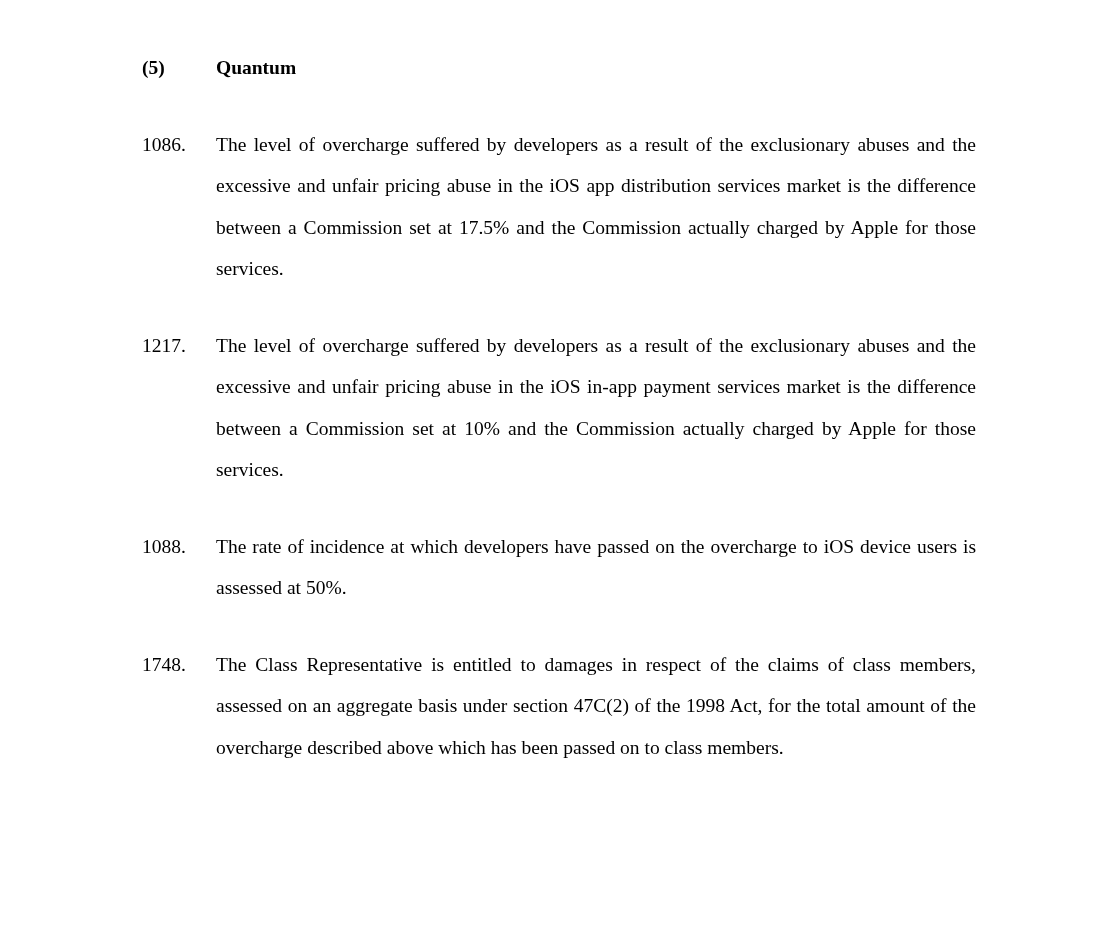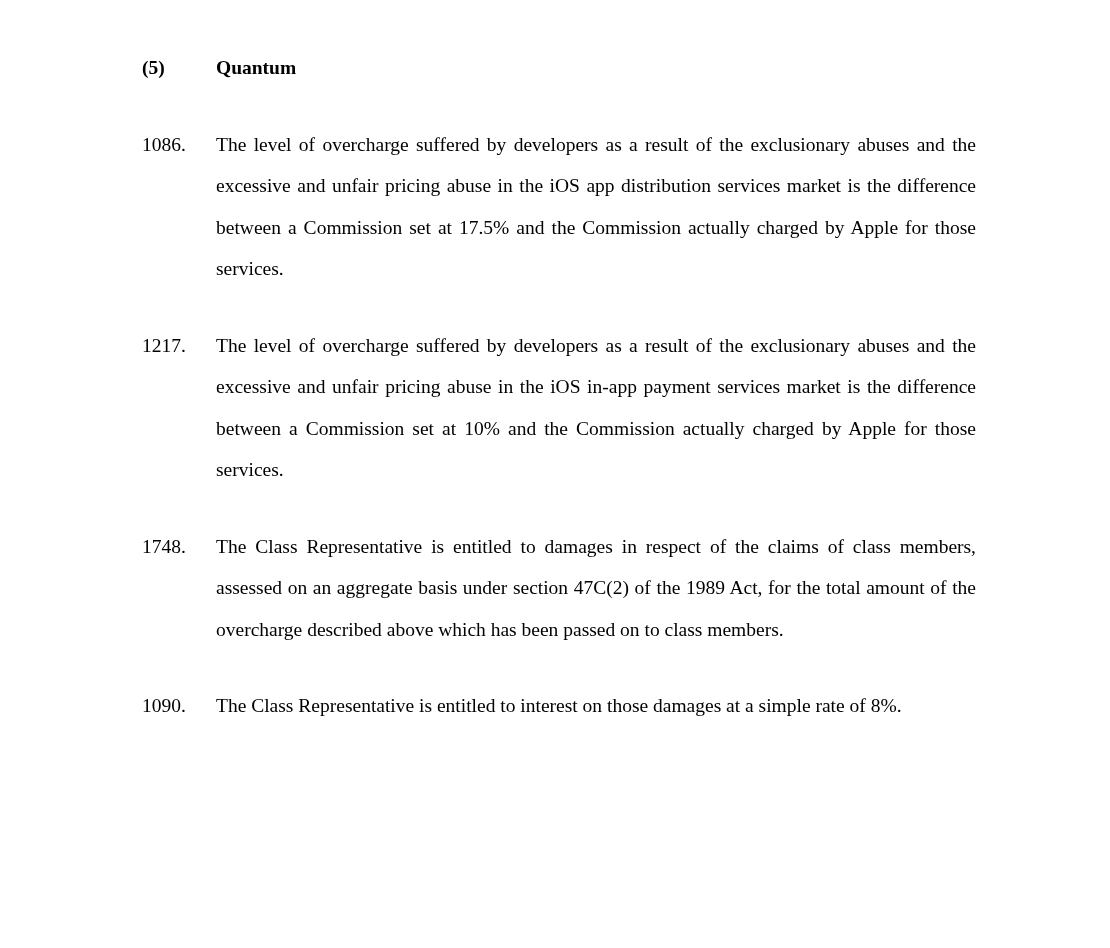--- a/index.html
+++ b/index.html
@@ -55,24 +55,24 @@
   <div class="row para">
     <div class="num-col">1086.</div>
     <div class="text-col">The level of overcharge suffered by developers as a result of the exclusionary abuses and the excessive and unfair pricing abuse in the iOS app distribution services market is the difference between a Commission set at 17.5% and the Commission actually charged by Apple for those services.</div>
   </div>
 
   <div class="row para">
     <div class="num-col">1217.</div>
     <div class="text-col">The level of overcharge suffered by developers as a result of the exclusionary abuses and the excessive and unfair pricing abuse in the iOS in-app payment services market is the difference between a Commission set at 10% and the Commission actually charged by Apple for those services.</div>
   </div>
 
+  <div class="row para">
+    <div class="num-col">1088.</div>
+    <div class="text-col">The rate of incidence at which developers have passed on the overcharge to iOS device users is assessed at 50%.</div>
+  </div>
 
   <div class="row para">
     <div class="num-col">1748.</div>
-    <div class="text-col">The Class Representative is entitled to damages in respect of the claims of class members, assessed on an aggregate basis under section 47C(2) of the 1989 Act, for the total amount of the overcharge described above which has been passed on to class members.</div>
+    <div class="text-col">The Class Representative is entitled to damages in respect of the claims of class members, assessed on an aggregate basis under section 47C(2) of the 1998 Act, for the total amount of the overcharge described above which has been passed on to class members.</div>
   </div>
 
-  <div class="row para">
-    <div class="num-col">1090.</div>
-    <div class="text-col">The Class Representative is entitled to interest on those damages at a simple rate of 8%.</div>
-  </div>
 
 </div>
 
 </body></html>

